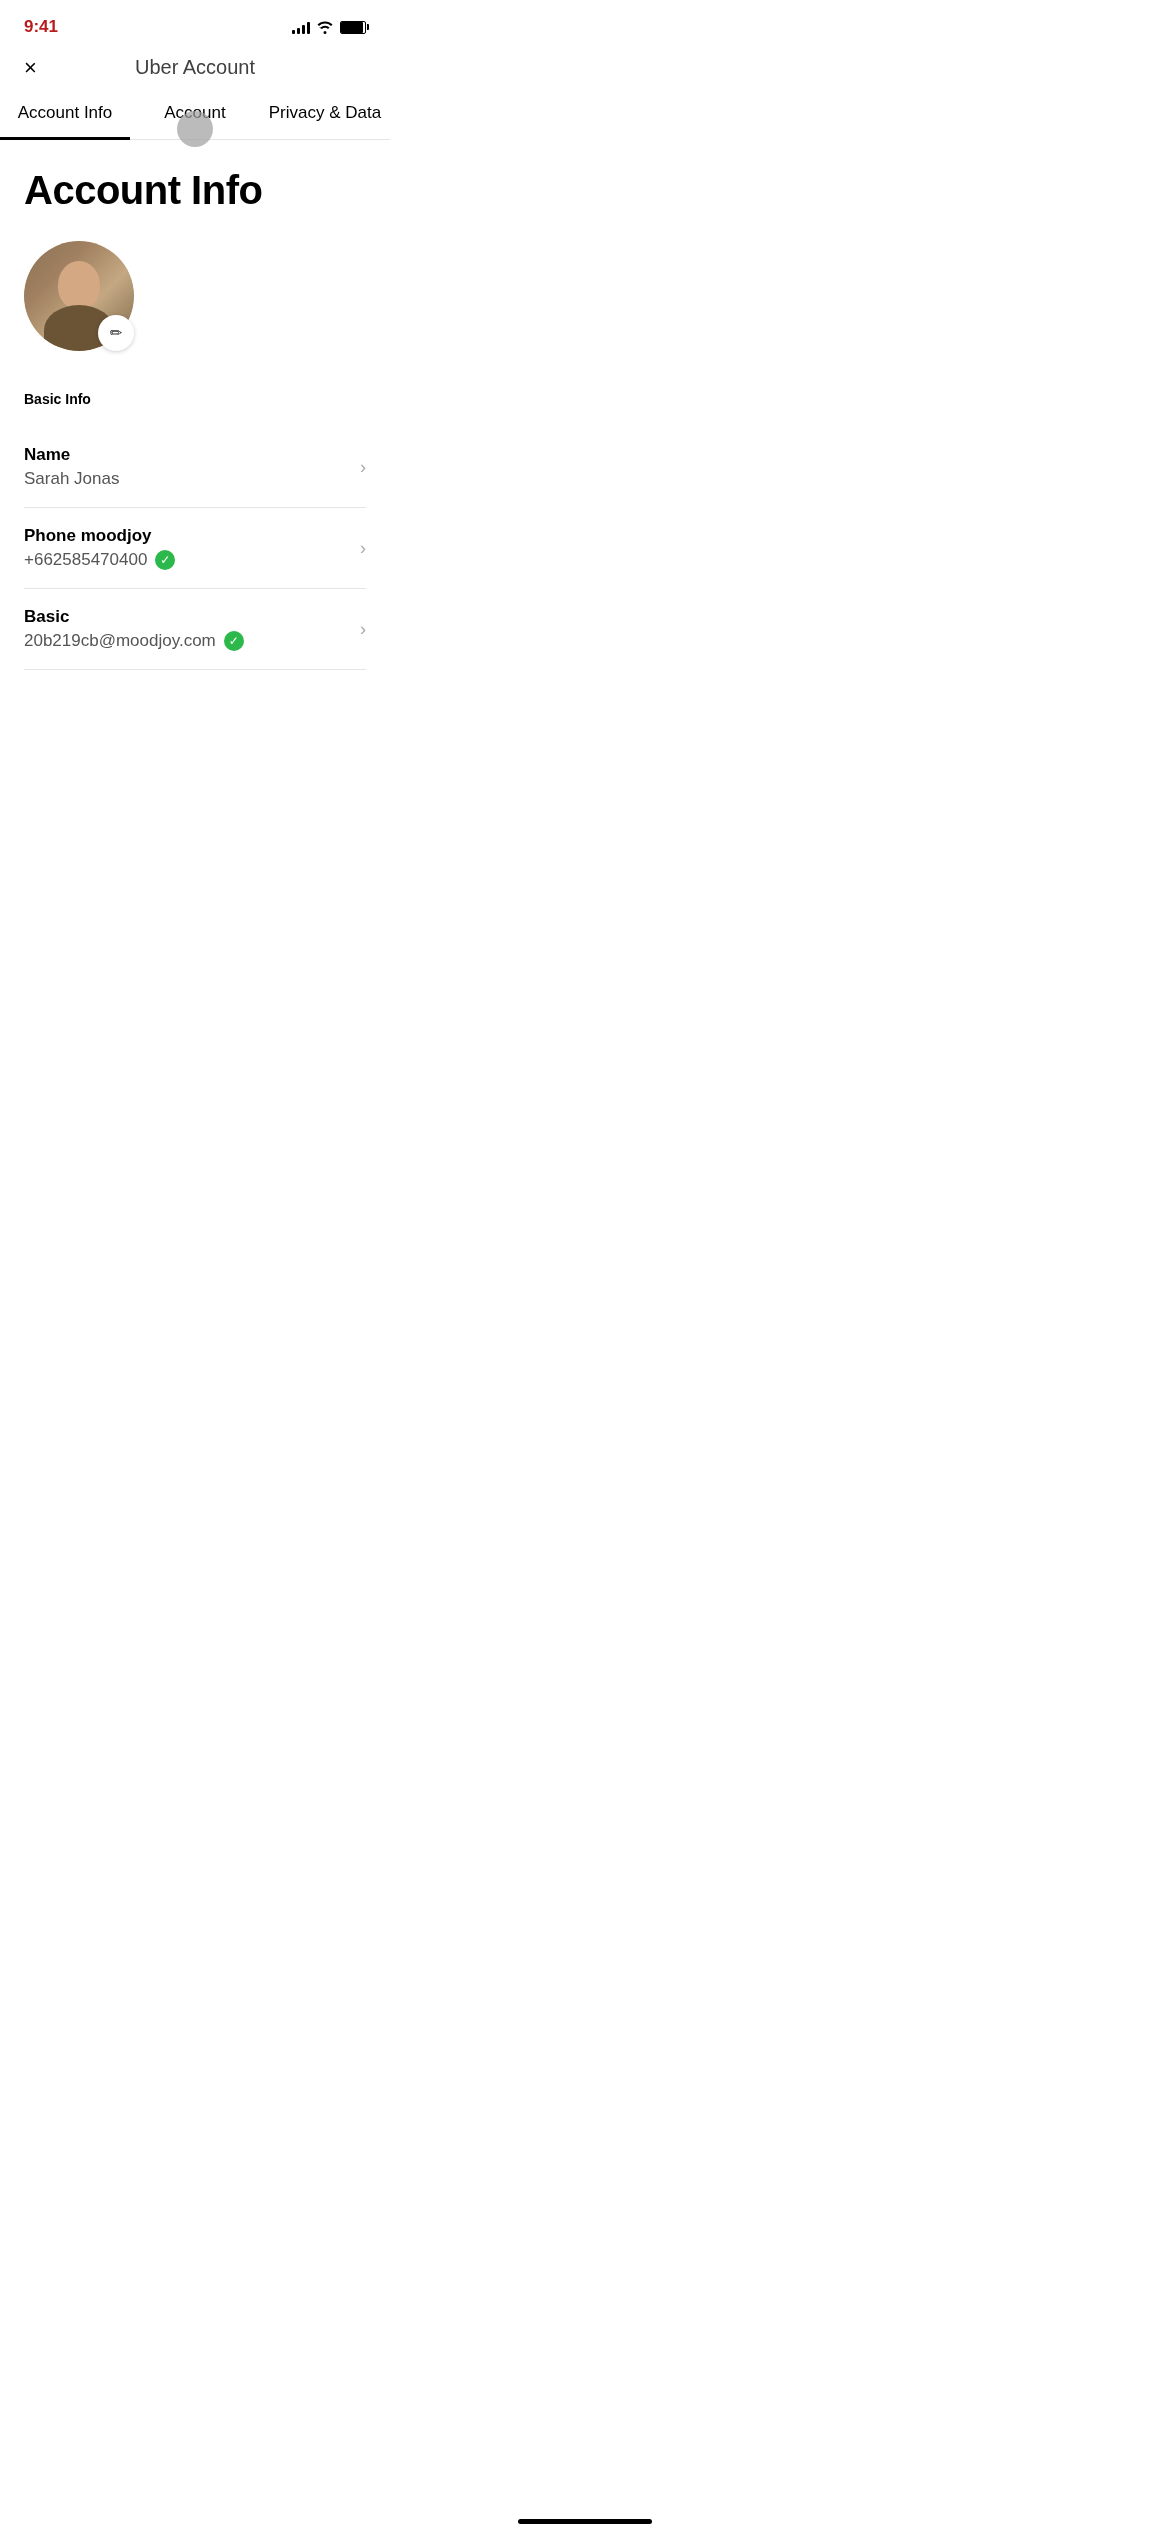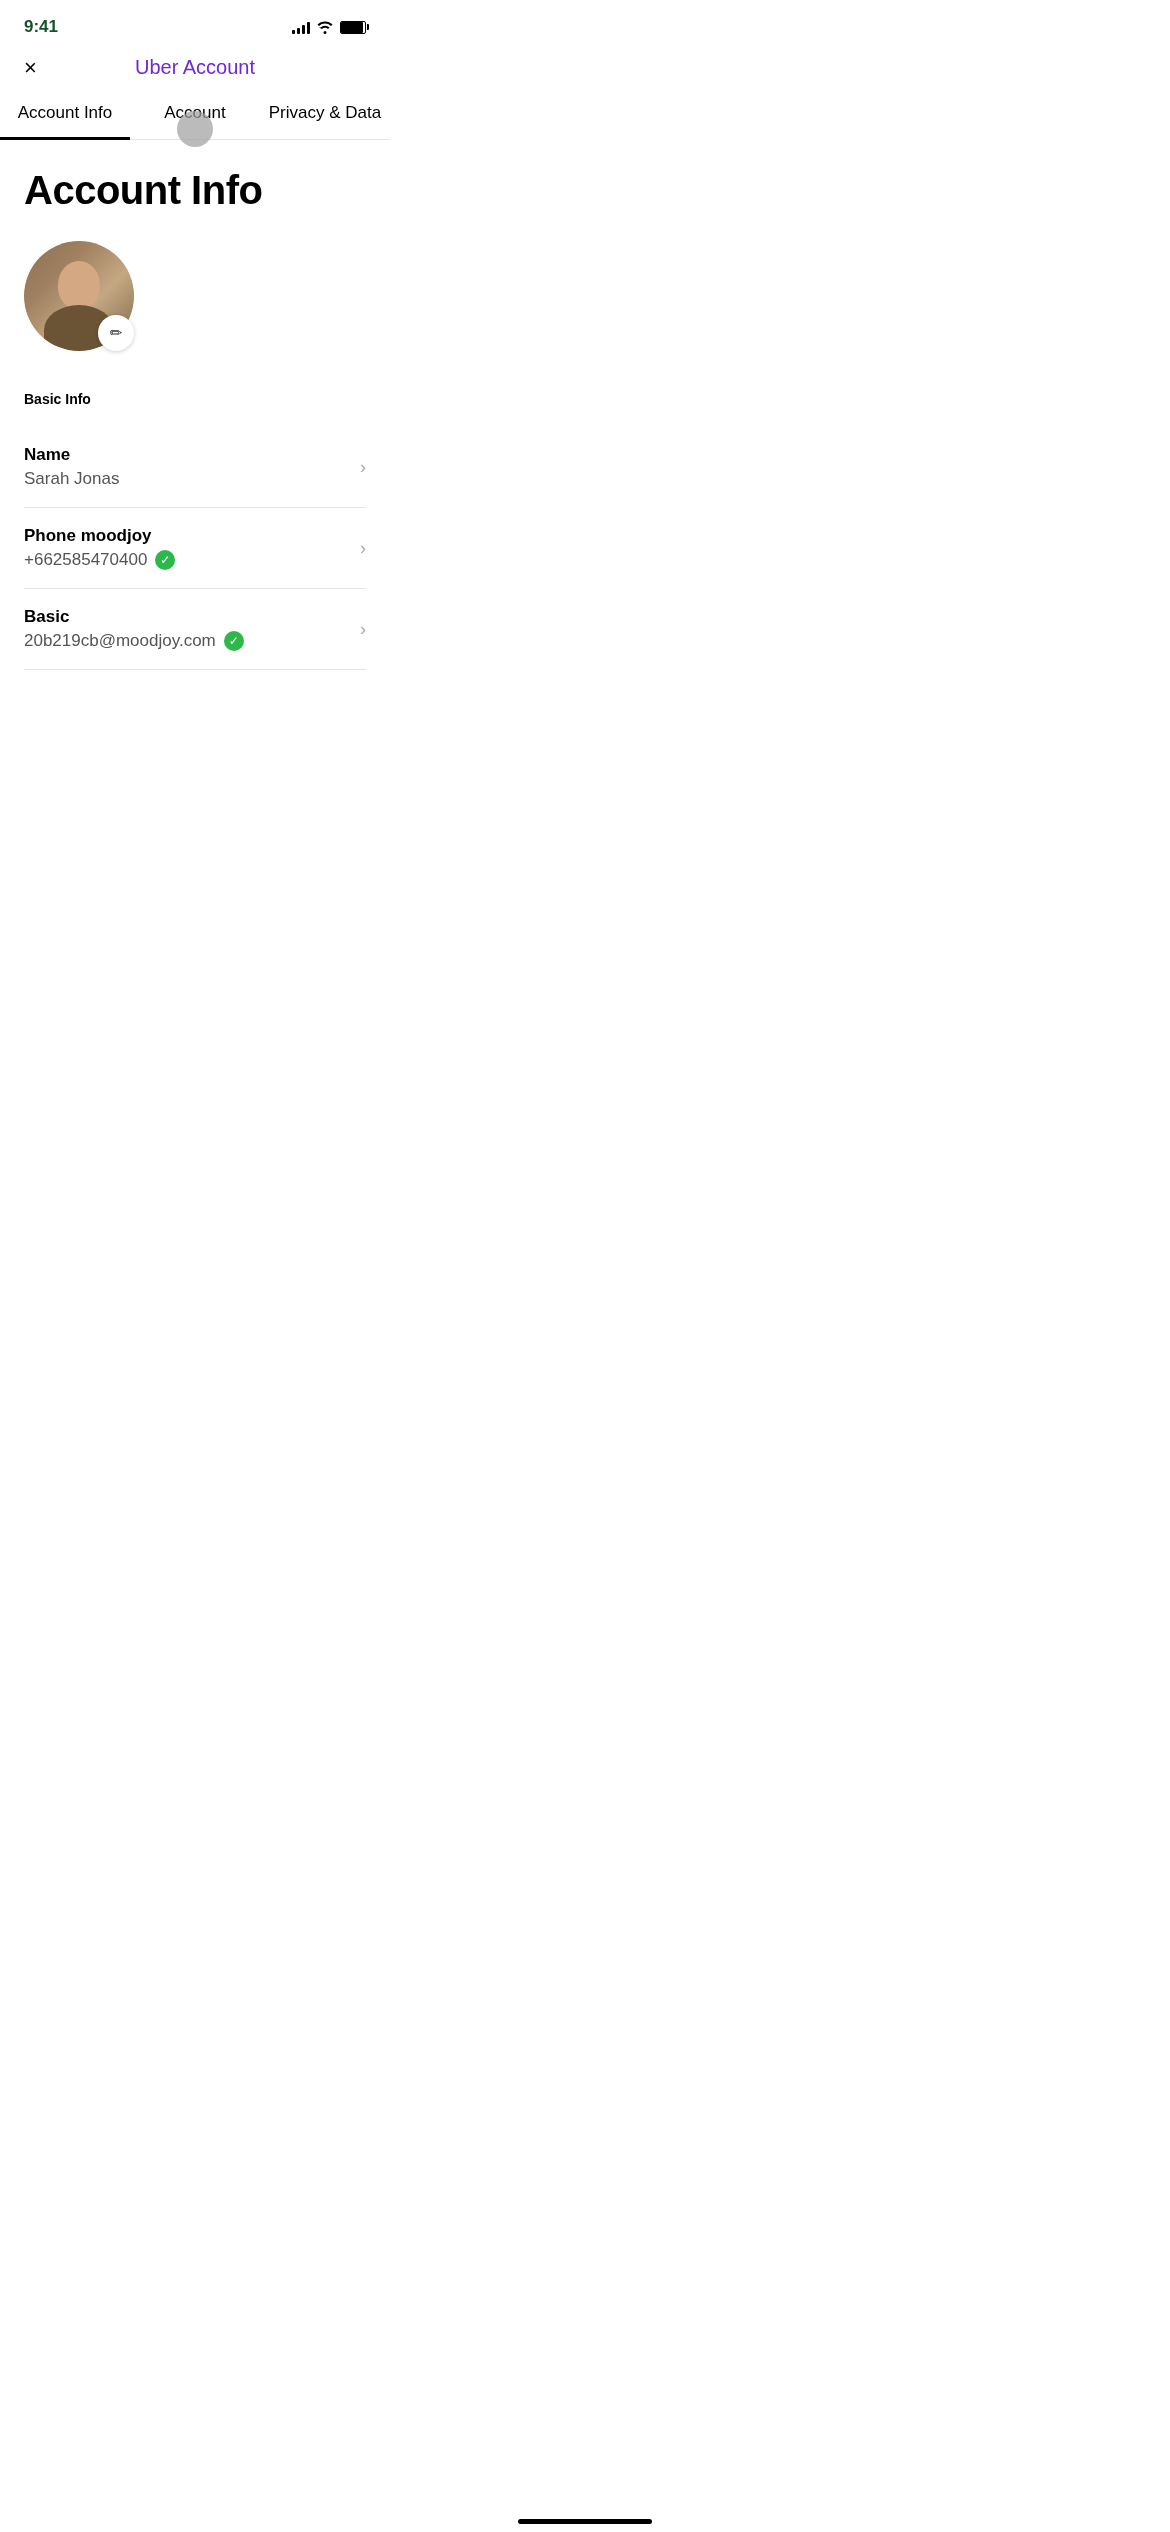--- a/index.html
+++ b/index.html
@@ -19,21 +19,21 @@
       display: flex;
       justify-content: space-between;
       align-items: center;
       padding: 14px 24px 8px;
       height: 48px;
     }
 
     .status-time {
       font-size: 17px;
       font-weight: 600;
-      color: #14532d;
+      color: #b91c1c;
     }
 
     .status-icons {
       display: flex;
       align-items: center;
       gap: 6px;
     }
 
     .signal-bars {
       display: flex;
@@ -95,21 +95,21 @@
       font-size: 22px;
       color: #000;
       font-weight: 300;
       line-height: 1;
       padding: 4px;
     }
 
     .header-title {
       font-size: 20px;
       font-weight: 500;
-      color: #6d28d9;
+      color: #404040;
     }
 
     
     .tabs-container {
       display: flex;
       align-items: flex-end;
       border-bottom: 1px solid #e5e5e5;
       position: relative;
     }
 

